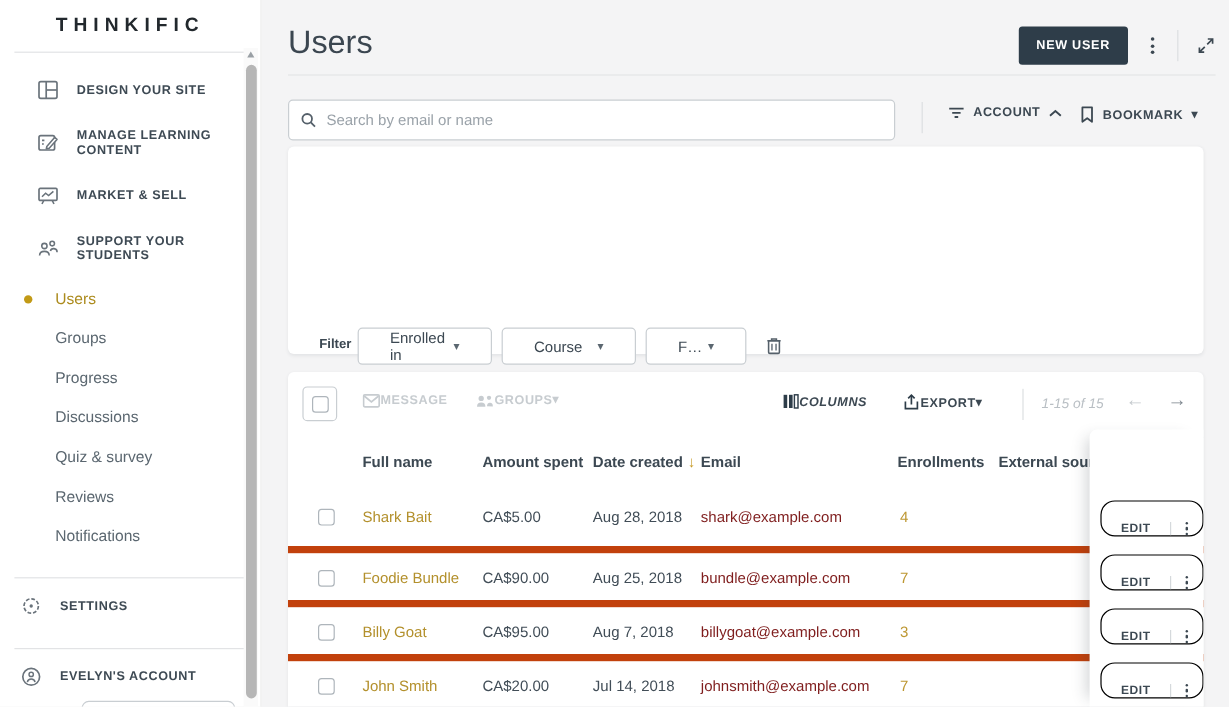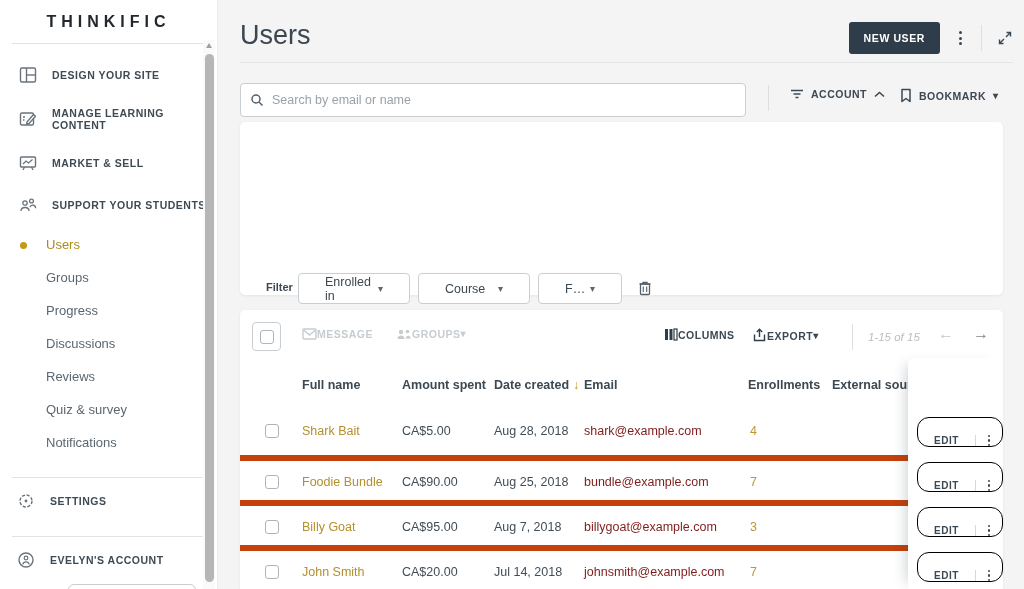--- a/index.html
+++ b/index.html
@@ -6,21 +6,21 @@
   html,body { width:1024px; height:589px; overflow:hidden; background:#f4f4f5;
               font-family:"Liberation Sans", sans-serif; color:#3c4852; }
   .app { position:relative; width:1024px; height:589px; }
 
   
   .sidebar { position:absolute; left:0; top:0; width:218px; height:589px;
              background:#ffffff; border-right:1px solid #ececec; overflow:hidden; }
   .logo { text-align:center; padding-top:13px; font-size:16px; font-weight:600;
           letter-spacing:5px; color:#22282d; }
   .sb-divider { border:none; border-top:1px solid #e2e3e5; margin:12px 12px 0 12px; }
-  .nav { padding-top:10px; }
+  .nav { padding-top:10px;margin-left:12px; }
   .nav-item { display:flex; align-items:center; gap:14px; padding:11px 0 11px 18px;
               cursor:pointer; }
   .nav-item .label { font-size:10.5px; font-weight:700; letter-spacing:.5px; color:#3e4a54; }
   .nav-item svg { flex:0 0 auto; }
   .subnav { padding:2px 0 6px 0; }
   .subnav-item { position:relative; padding:9px 0 9px 46px; font-size:13px;
                  color:#5b6770; cursor:pointer; }
   .subnav-item.active { color:#ac8b1d; }
   .subnav-item.active .bullet { position:absolute; left:20px; top:14px; width:7px; height:7px;
                  border-radius:50%; background:#c29a16; }
@@ -100,21 +100,21 @@
   .toolbar { position:absolute; left:0; top:12px; width:100%; height:30px; }
   .select-all { position:absolute; left:12px; top:0; width:29px; height:29px;
                 border:1px solid #c9ced2; border-radius:4px; background:#fff;
                 display:flex; align-items:center; justify-content:center; cursor:pointer; }
   .cbox { width:14px; height:14px; border:1px solid #aeb5bb; border-radius:3px; background:#fff; }
   .tool { position:absolute; top:6px; display:flex; align-items:center; gap:0;
           font-size:10.5px; font-weight:700; letter-spacing:.5px; cursor:pointer; }
   .tool.disabled { color:#c7ccd0; }
   .tool-message { left:62px; }
   .tool-groups  { left:156px; }
-  .tool-columns { left:424px; color:#3c4852; }
+  .tool-columns { left:412px; color:#3c4852;font-style:italic; }
   .tool-export  { left:512px; color:#3c4852; }
   .toolbar .vdiv { position:absolute; left:612px; top:2px; }
   .pagination { position:absolute; left:628px; top:9px; width:64px; font-size:11.5px;
                 font-style:italic; color:#b9bfc4; }
   .page-arrow { position:absolute; top:4px; font-size:16px; line-height:1; cursor:pointer; }
   .arrow-prev { left:698px; color:#c4c9cd; }
   .arrow-next { left:733px; color:#7d868e; }
 
   .thead { position:absolute; left:0; top:58px; width:100%; height:36px; }
   .th { position:absolute; top:10px; font-size:12.5px; font-weight:700; color:#3c4852; white-space:nowrap; }
@@ -200,22 +200,22 @@
     </div>
 
     <div class="subnav">
       <div class="subnav-item active">
         <span class="bullet"></span>
         <span>Users</span>
       </div>
       <div class="subnav-item"><span>Groups</span></div>
       <div class="subnav-item"><span>Progress</span></div>
       <div class="subnav-item"><span>Discussions</span></div>
+      <div class="subnav-item"><span>Quiz &amp; survey</span></div>
       <div class="subnav-item"><span>Reviews</span></div>
-      <div class="subnav-item"><span>Quiz &amp; survey</span></div>
       <div class="subnav-item"><span>Notifications</span></div>
     </div>
 
     <hr class="sb-divider">
     <div class="sb-footer-item">
       <span>
         <svg class="icn" width="20" height="20" viewBox="0 0 20 20">
             <circle cx="10" cy="10" r="6" fill="none" stroke="#6a737b" stroke-width="1.4" stroke-dasharray="3.1 1.6"></circle>
             <circle cx="10" cy="10" r="1.4" fill="#6a737b"></circle>
           </svg>

